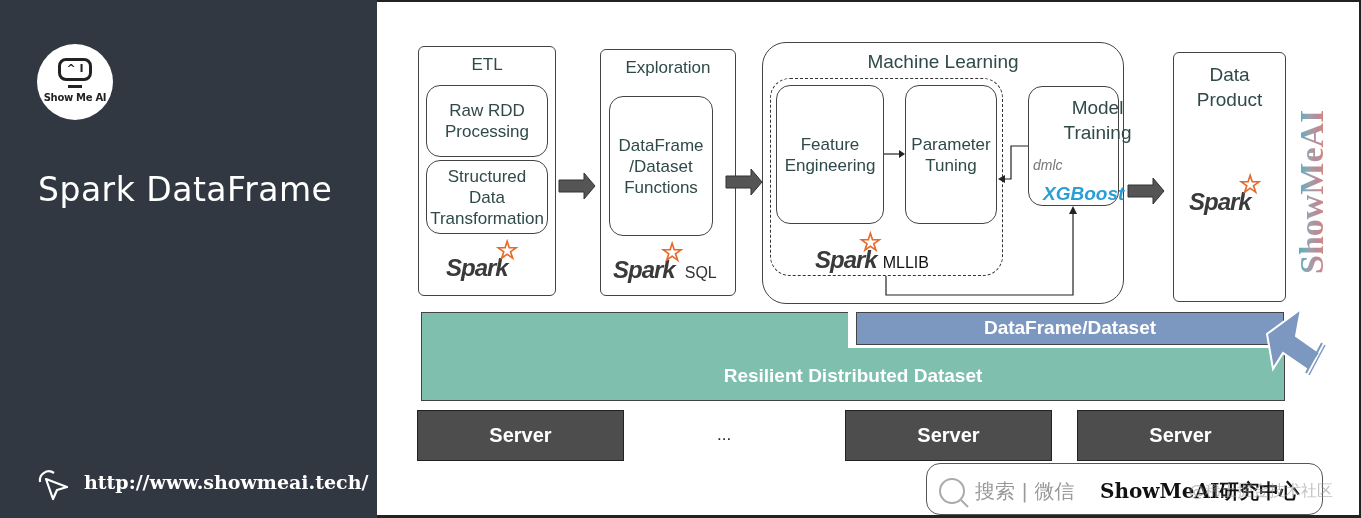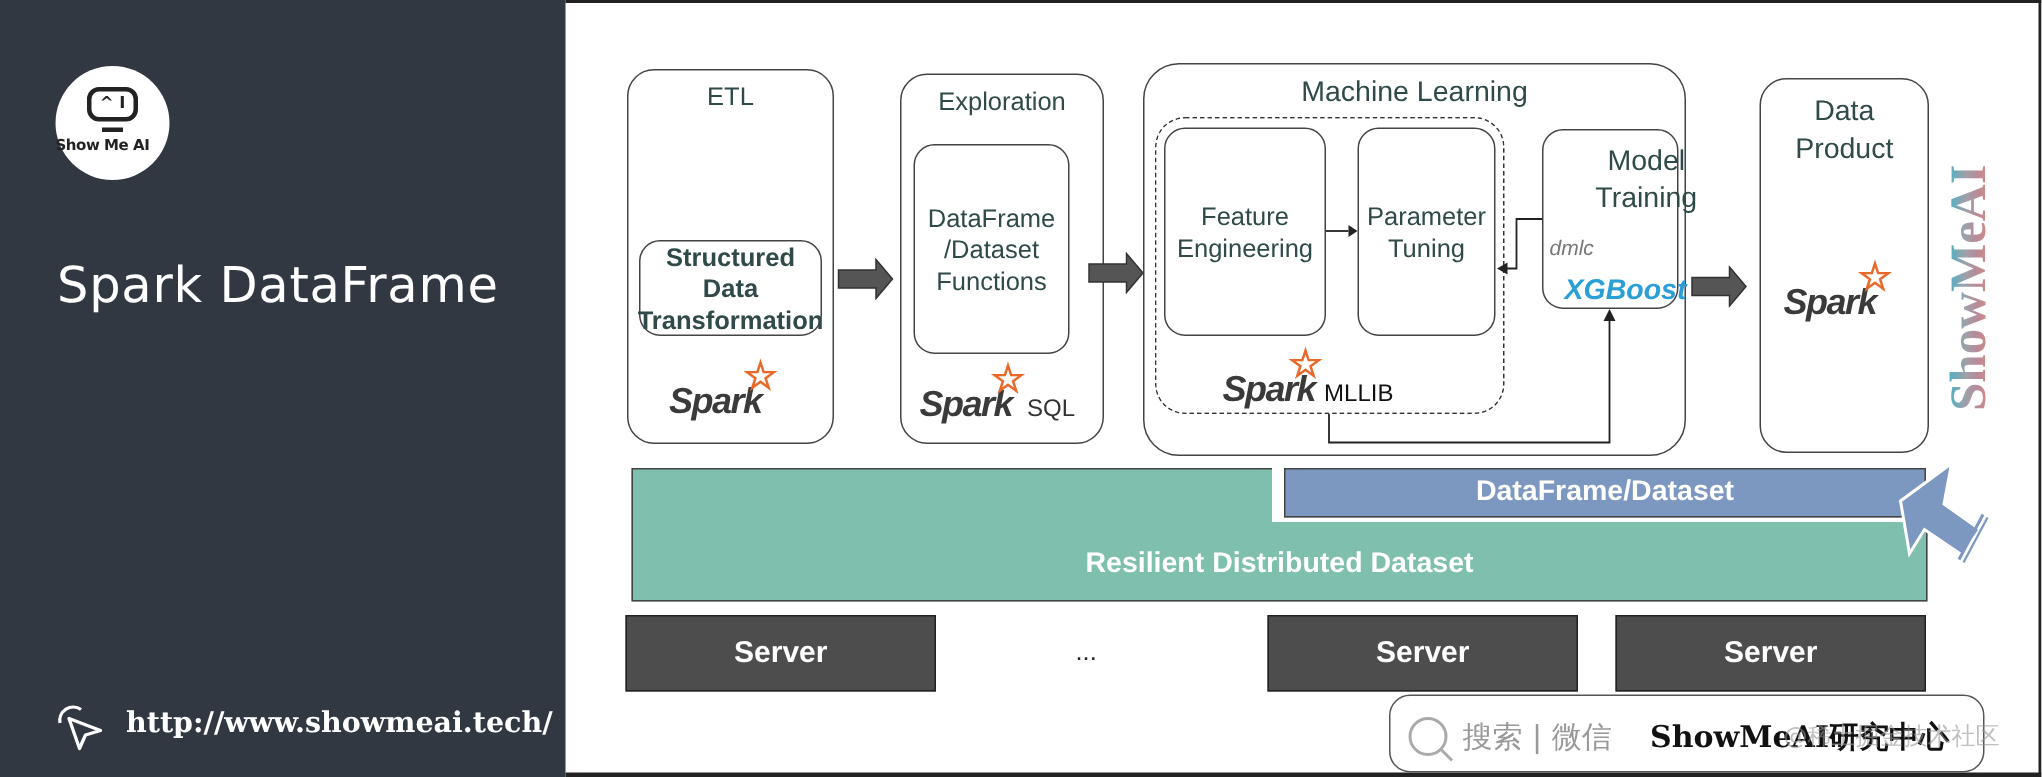--- a/index.html
+++ b/index.html
@@ -1,30 +1,30 @@
 <!DOCTYPE html>
 <html><head>
 <meta charset="utf-8">
 <style>
   html, body { margin:0; padding:0; }
   body { width:1361px; height:518px; position:relative; overflow:hidden; background:#ffffff; font-family:"Liberation Sans", sans-serif; }
   .left { position:absolute; left:0; top:0; width:377px; height:518px; background:#313842; }
   .logo { position:absolute; left:37px; top:44px; width:76px; height:76px; border-radius:50%; background:#fff; }
   .logo .mon { position:absolute; left:21px; top:14px; width:34px; height:23px; border:3px solid #222; border-radius:8px; box-sizing:border-box; font:bold 11px "DejaVu Sans", sans-serif; color:#222; text-align:center; line-height:16px; }
   .logo .stand { position:absolute; left:31px; top:41px; width:14px; height:3px; background:#222; }
-  .logo .txt { position:absolute; left:0; width:76px; top:48px; font:bold 10px "DejaVu Sans", sans-serif; color:#222; letter-spacing:-0.3px; }
+  .logo .txt { position:absolute; left:0; width:76px; top:48px; text-align:center; font:bold 10px "DejaVu Sans", sans-serif; color:#222; letter-spacing:-0.3px; }
   .title1 { position:absolute; left:38px; top:170px; font:500 33px "DejaVu Sans", sans-serif; color:#fff; letter-spacing:0.5px; }
   .title2 { position:absolute; left:38px; top:326px; font:bold 32px "DejaVu Sans", sans-serif; color:#f07b29; }
   .url { position:absolute; left:84px; top:471px; font:bold 19px "DejaVu Serif", serif; color:#fff; }
   .cursor-icon { position:absolute; left:36px; top:468px; width:34px; height:34px; }
   .frame-top { position:absolute; left:377px; top:0; width:984px; height:2px; background:#222; }
   .frame-right { position:absolute; right:0; top:0; width:2px; height:518px; background:#222; }
   .frame-bot { position:absolute; left:377px; bottom:0; width:984px; height:3px; background:#222; }
 
-  .box { position:absolute; border:1.5px solid #444; border-radius:18px; box-sizing:border-box; background:#fff; }
+  .box { position:absolute; border:1.5px solid #444; border-radius:6px; box-sizing:border-box; background:#fff; }
   .inner { position:absolute; border:1.5px solid #444; border-radius:14px; box-sizing:border-box; display:flex; align-items:center; justify-content:center; text-align:center; color:#2f4a48; font-size:17px; line-height:21px; background:#fff; }
   .hdr { position:absolute; left:0; right:0; text-align:center; color:#2f4a48; font-size:17px; line-height:21px; }
   .spark { position:absolute; font:italic bold 24px "Liberation Sans", sans-serif; color:#3a3a3a; letter-spacing:-1px; }
   .spark .star { position:absolute; color:#e8692a; font-style:normal; font-size:26px; top:-19px; right:-10px; }
   .spark .sub { font:normal 16px "Liberation Sans", sans-serif; color:#333; letter-spacing:0; margin-left:10px; }
   .arrow { position:absolute; width:38px; height:28px; }
   .dash { position:absolute; border:1.5px dashed #333; border-radius:20px; box-sizing:border-box; }
   .rdd { position:absolute; left:421px; top:312px; width:864px; height:89px; background:#7ebfad; border:1.5px solid #444; box-sizing:border-box; }
   .rdd-text { position:absolute; left:0; right:0; top:52px; text-align:center; color:#fff; font:bold 19px "Liberation Sans", sans-serif; }
   .notch { position:absolute; left:848px; top:311px; width:440px; height:37px; background:#fff; }
@@ -50,21 +50,23 @@
   </svg>
   <div class="url">http://www.showmeai.tech/</div>
 </div>
 
 <div class="frame-top"></div>
 <div class="frame-right"></div>
 <div class="frame-bot"></div>
 
 <div class="box" style="left:418px;top:46px;width:138px;height:250px;">
   <div class="hdr" style="top:7px;">ETL</div>
-  <div class="inner" style="left:7px;top:113px;width:122px;height:64px;white-space:pre-line;font-weight:bold;">Structured
+  <div class="inner" style="left:7px;top:38px;width:122px;height:72px;white-space:pre-line;">Raw RDD
+Processing</div>
+  <div class="inner" style="left:7px;top:113px;width:122px;height:74px;white-space:pre-line;">Structured
 Data
 Transformation</div>
   <div class="spark" style="left:27px;top:207px;"><span>Spark</span><span class="star">☆</span></div>
 </div>
 
 <svg class="arrow" style="left:558px;top:172px;" viewBox="0 0 38 28">
     <path d="M1 8 H26 V1 L37 14 L26 27 V20 H1 Z" fill="#555" stroke="#333"></path>
   </svg>
 
 <div class="box" style="left:600px;top:49px;width:136px;height:247px;">

